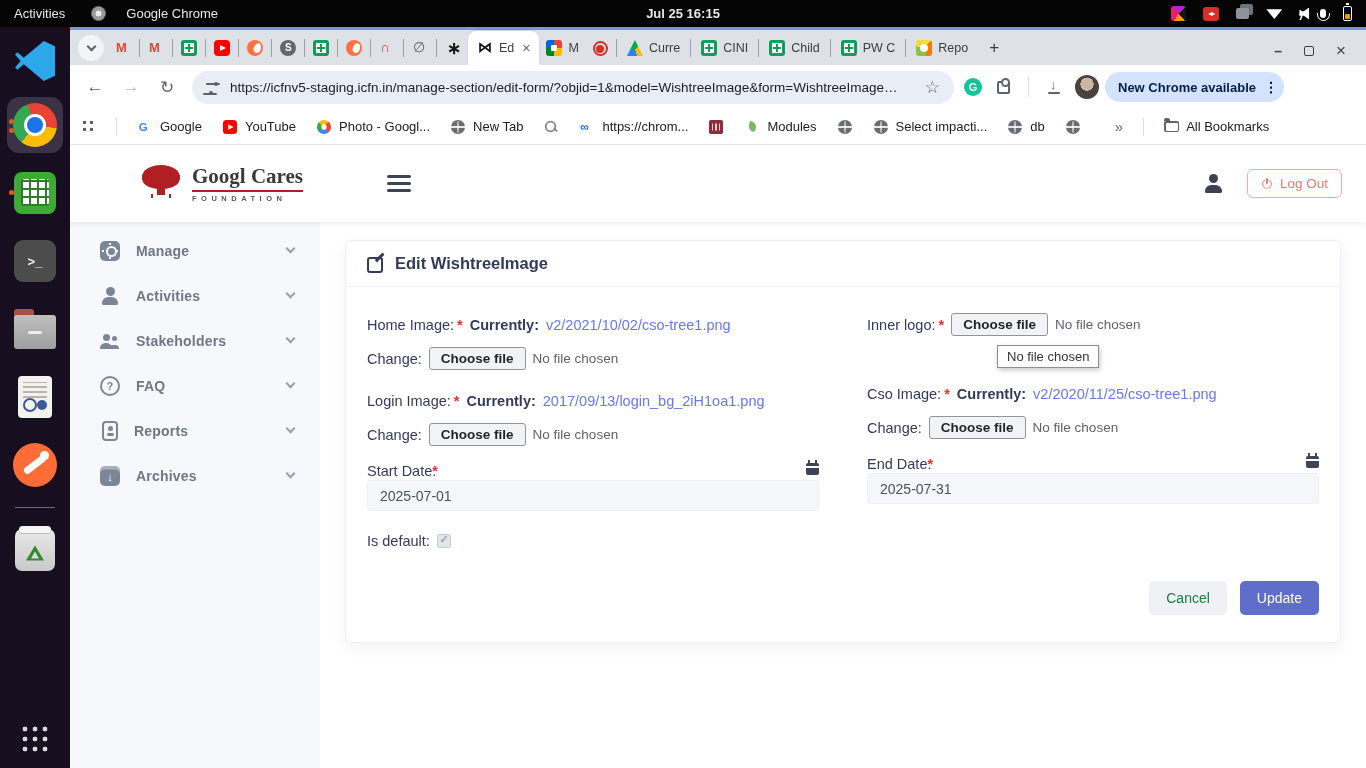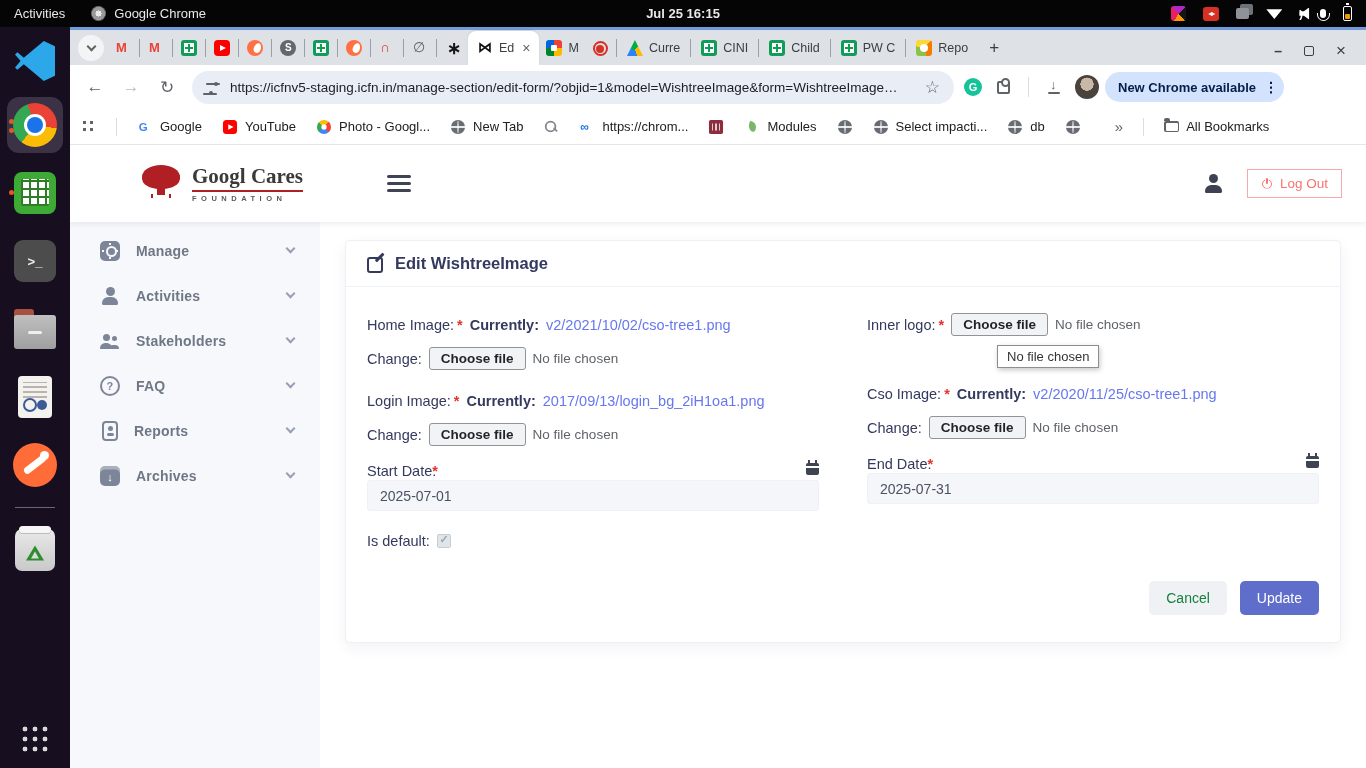--- a/index.html
+++ b/index.html
@@ -4,21 +4,21 @@
 <style>
   *{box-sizing:border-box;margin:0;padding:0}
   html,body{width:1366px;height:768px;overflow:hidden}
   body{font-family:"Liberation Sans",sans-serif;background:#fff;position:relative}
   .screen{position:absolute;inset:0;width:1366px;height:768px;background:#fff}
 
   
   .topbar{position:absolute;top:0;left:0;right:0;height:27px;background:#050505;color:#e8e8e8;
     display:flex;align-items:center;font-size:13px;z-index:50}
   .tb-left{display:flex;align-items:center;gap:26px;padding-left:14px}
-  .tb-app{display:flex;gap:8px}
+  .tb-app{display:flex;gap:20px}
   .chrome-badge{width:15px;height:15px;border-radius:50%;background:radial-gradient(circle at 50% 50%,#e8e8e8 0 28%,#9a9a9a 29% 60%,#6e6e6e 61%);display:inline-block}
   .tb-clock{position:absolute;left:50%;transform:translateX(-50%);font-weight:700}
   .tb-right{margin-left:auto;display:flex;align-items:center;gap:17px;padding-right:14px}
   .tray{position:relative;display:inline-block}
   .tray-cube{width:15px;height:15px;border-radius:3px;background:conic-gradient(from 210deg,#e91e63 0 30%,#b026c9 30% 55%,#151515 55% 80%,#ff9800 80%)}
   .tray-cast{width:16px;height:14px;border-radius:3px;background:#d93025;color:#fff;font-size:8px;line-height:14px;text-align:center;letter-spacing:-1px}
   .tray-cast::before{content:"\25c2\25b8"}
   .tray-chat{width:13px;height:11px;background:#8f9399;border-radius:2px;box-shadow:4px -4px 0 0 #6f7379}
   .tray-wifi{width:16px;height:11px;background:#fff;clip-path:polygon(50% 100%,0 12%,100% 12%)}
   .tray-vol{width:13px;height:12px;background:#fff;clip-path:polygon(0 32%,35% 32%,75% 0,75% 100%,35% 68%,0 68%)}
@@ -168,21 +168,21 @@
   .logo-tree::after{content:"";position:absolute;left:17px;top:20px;width:8px;height:10px;background:#b01f24;box-shadow:-9px 6px 0 -3px #b01f24,9px 6px 0 -3px #b01f24}
   .brand-text{display:flex;flex-direction:column}
   .brand-name{font-family:"Liberation Serif",serif;font-weight:700;font-size:21px;color:#3a3a3a;border-bottom:2px solid #b01f24;line-height:1.15;padding-bottom:1px}
   .brand-sub{font-size:7.5px;letter-spacing:4.5px;color:#5a5a5a;margin-top:2px;font-weight:700}
   .hamburger{width:24px;height:17px;margin-left:84px;display:flex;flex-direction:column;justify-content:space-between}
   .hamburger i{height:3px;background:#3f4454;border-radius:2px}
   .hdr-right{margin-left:auto;display:flex;align-items:center;gap:24px}
   .icon-person{width:20px;height:19px;position:relative}
   .icon-person::before{content:"";position:absolute;left:6px;top:0;width:9px;height:9px;background:#3d4152;border-radius:50%}
   .icon-person::after{content:"";position:absolute;left:2px;bottom:0;width:17px;height:8px;background:#3d4152;border-radius:8px 8px 2px 2px}
-  .logout-btn{display:flex;align-items:center;gap:7px;border:1px solid #f6a9a6;color:#f8736f;background:#fff;border-radius:0;padding:6px 13px;font-size:13.5px}
+  .logout-btn{display:flex;align-items:center;gap:7px;border:1px solid #f6a9a6;color:#f8736f;background:#fff;border-radius:6px;padding:6px 13px;font-size:13.5px}
   .icon-power{width:12px;height:12px;position:relative;display:inline-block}
   .icon-power::before{content:"";position:absolute;inset:1px;border:1.8px solid #f8736f;border-radius:50%;clip-path:polygon(0 0,32% 0,32% 40%,68% 40%,68% 0,100% 0,100% 100%,0 100%)}
   .icon-power::after{content:"";position:absolute;left:5px;top:0;width:2px;height:6px;background:#f8736f;border-radius:1px}
 
   .site-body{flex:1;display:flex;overflow:hidden}
   .sidebar{width:250px;background:#f7f8fb;padding-top:6px;flex:none}
   .side-item{height:45px;display:flex;align-items:center;padding:0 26px 0 30px;color:#6f7787;font-size:14px;font-weight:600;letter-spacing:.2px}
   .side-ico{width:20px;height:20px;margin-right:16px;position:relative;flex:none}
   .side-chev{margin-left:auto;width:7px;height:7px;border-right:2px solid #97a0b3;border-bottom:2px solid #97a0b3;transform:rotate(45deg);margin-top:-4px}
   .si-manage{background:#7d8698;border-radius:5px}

